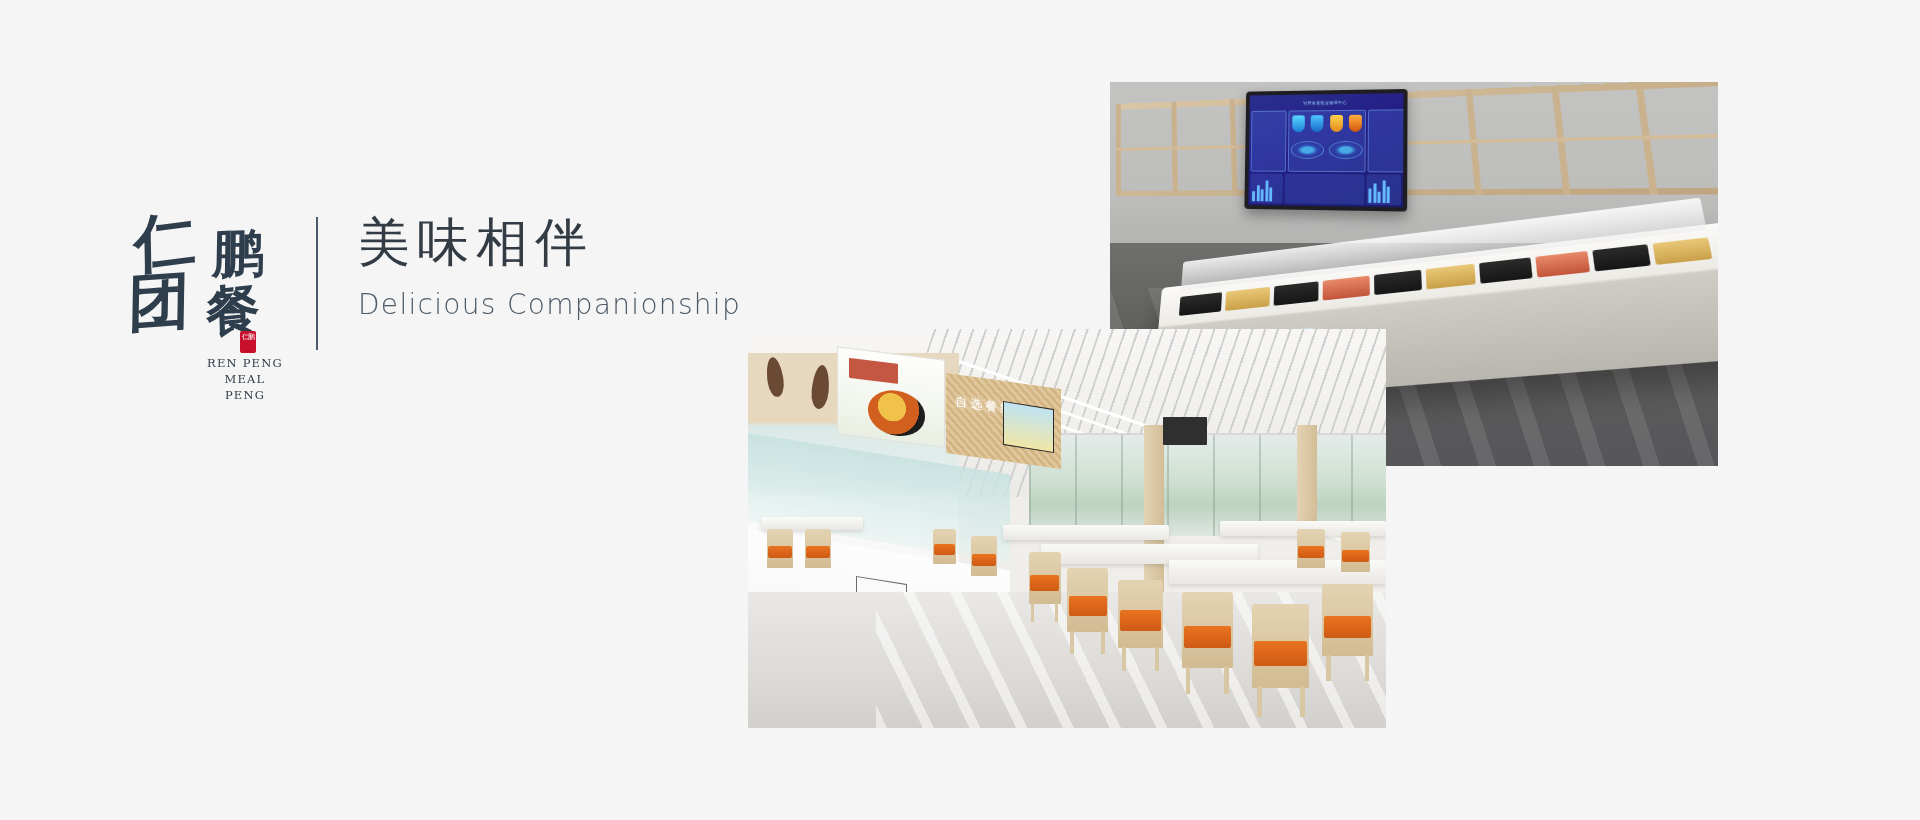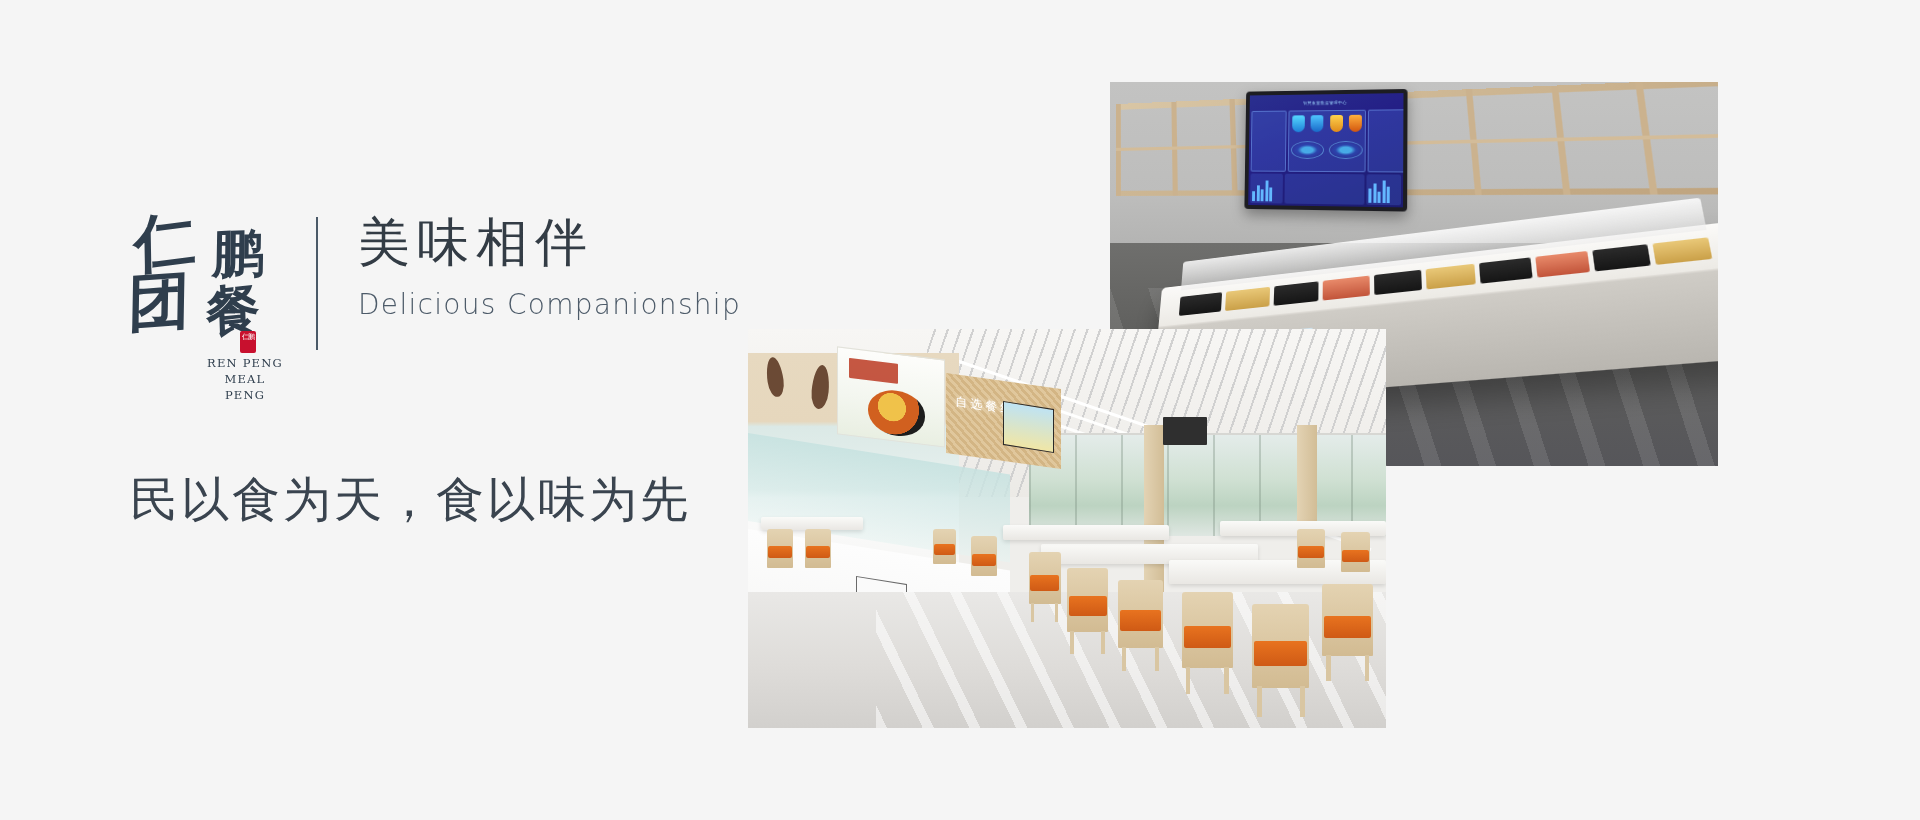--- a/index.html
+++ b/index.html
@@ -361,21 +361,20 @@
     </div>
 
     <div class="divider"></div>
 
     <div class="brand-text">
       <div class="headline-cn">美味相伴</div>
       <div class="headline-en">Delicious Companionship</div>
     </div>
   </div>
 
-  <div class="slogan">民以食为天，食以味为先</div>
 
   <div class="render">
     <div class="r-wall"></div>
     <div class="r-floor"></div>
 
     <div class="pergola">
       <div class="bar top"></div>
       <div class="bar bot"></div>
       <div class="bar v" style="left:0"></div>
       <div class="bar v" style="left:56px"></div>

